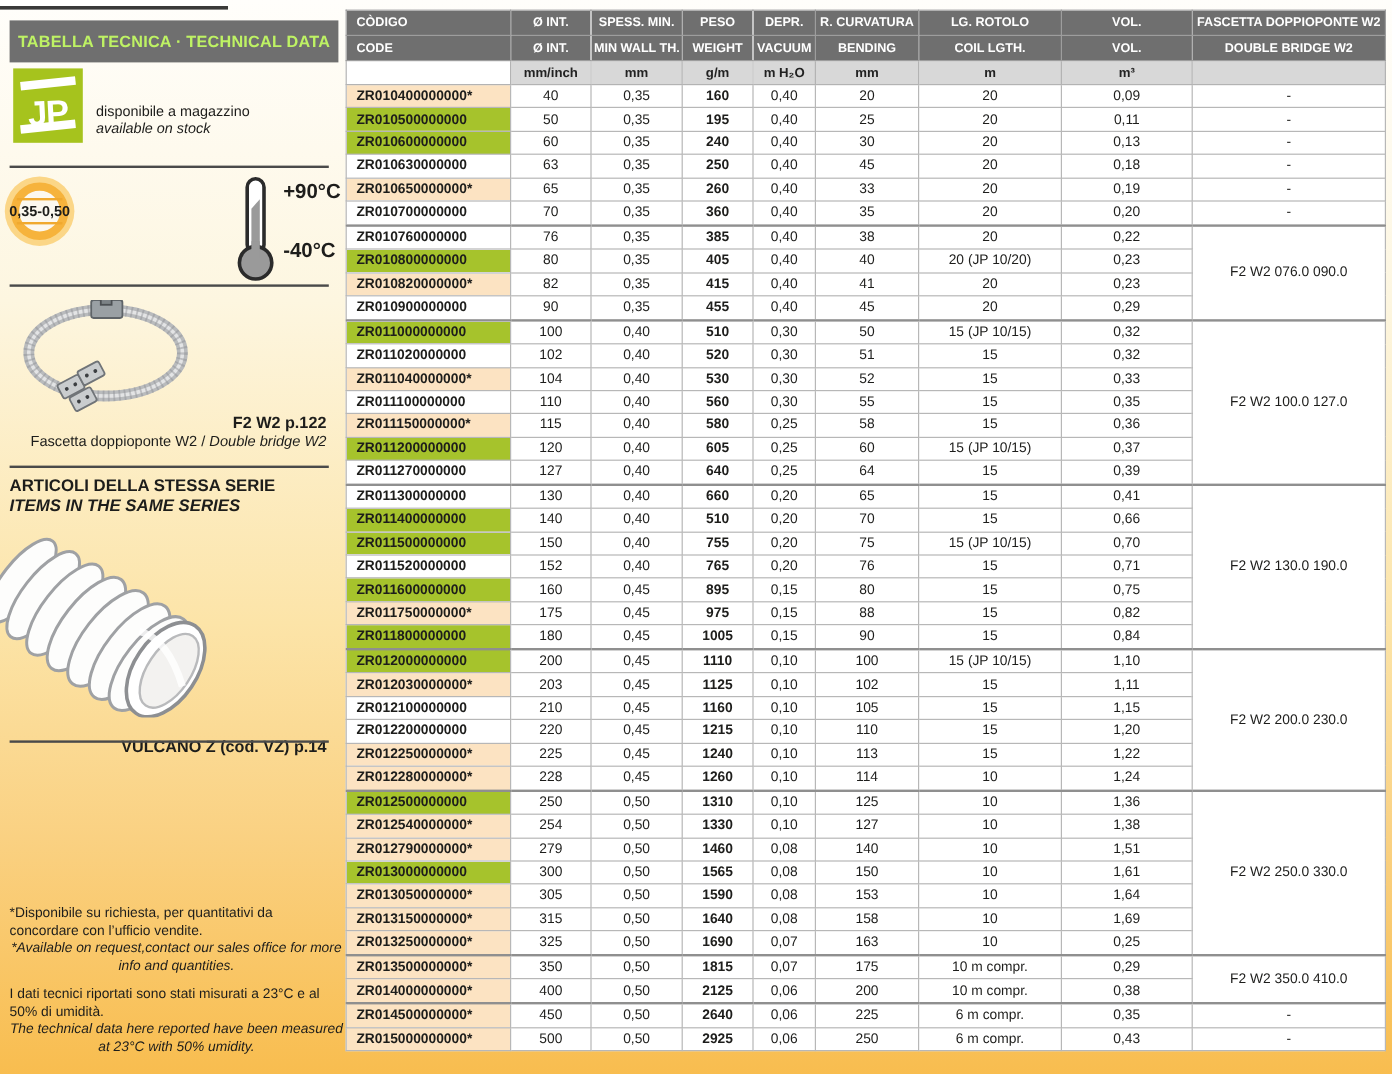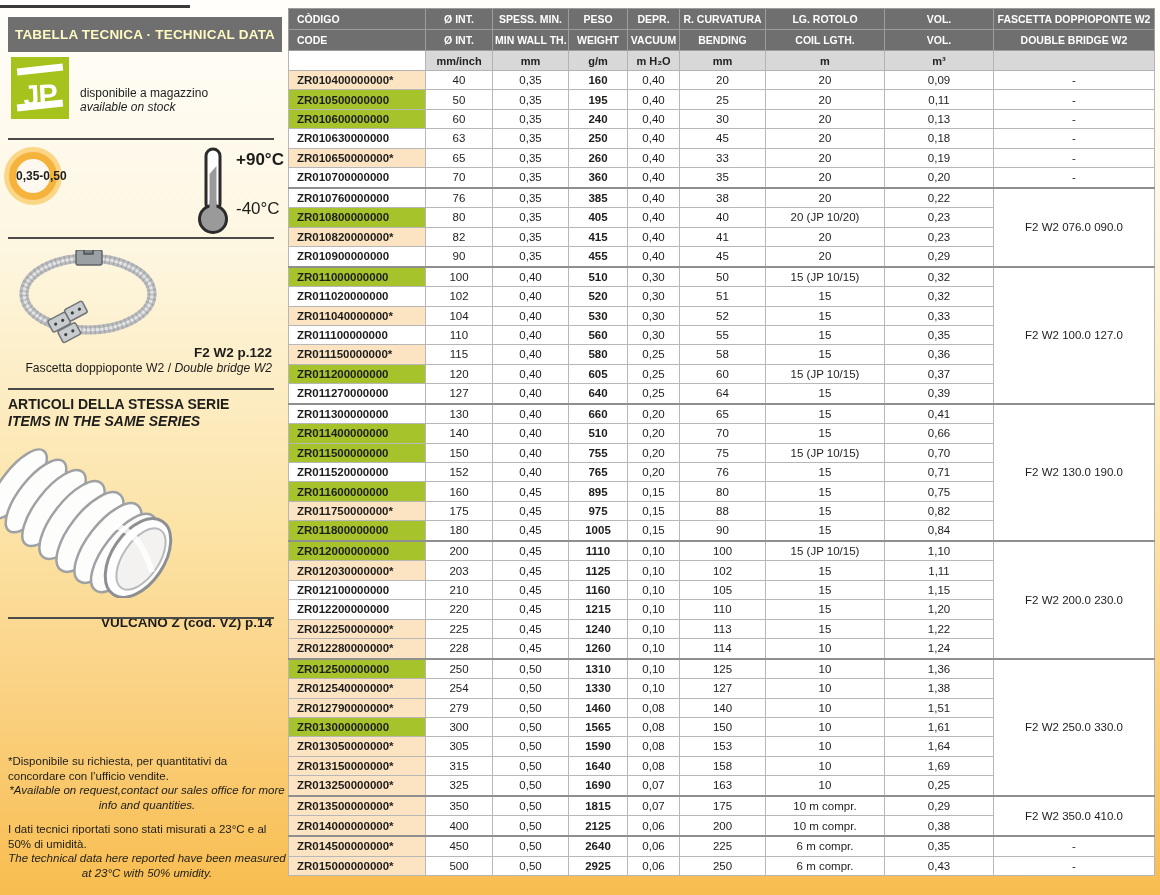--- a/index.html
+++ b/index.html
@@ -13,21 +13,21 @@
     position:relative; width:1160px; height:895px; overflow:hidden;
     background:linear-gradient(180deg,#fffefb 0%,#fdf6e0 28%,#fce4a8 58%,#fad182 78%,#f8bd4f 100%);
   }
 
   
   .sidebar { position:absolute; left:0; top:0; width:288px; height:895px; }
   .top-strip { position:absolute; left:0; top:0; width:190px; height:8px;
     background:#ffffff; border-bottom:3px solid #3a3a3a; }
   .title-bar {
     position:absolute; left:8px; top:17px; width:274px; height:35px;
-    background:#6f6f6f; color:#fef9c3; font-weight:bold; font-size:13.5px;
+    background:#6f6f6f; color:#bef264; font-weight:bold; font-size:13.5px;
     letter-spacing:.2px; display:flex; align-items:center; justify-content:center;
     white-space:nowrap;
   }
   .jp-logo { position:absolute; left:11px; top:57px; width:58px; height:62px;
     background:#a6c31d; }
   .jp-stripe { position:absolute; left:6px; right:6px; height:7px; background:#fff;
     transform:rotate(-6deg); }
   .jp-stripe.top { top:9px; } .jp-stripe.bot { bottom:10px; }
   .jp-text { position:absolute; left:0; right:0; top:14px; bottom:0;
     display:flex; align-items:center; justify-content:center;
@@ -35,28 +35,28 @@
     transform:rotate(-3deg); }
   .stock-note { position:absolute; left:80px; top:86px; font-size:12px; line-height:14px; }
   .stock-note .en { font-style:italic; }
 
   .divider { position:absolute; left:8px; width:266px; border-top:2px solid #4a4a4a; }
 
   .badge {
     position:absolute; left:9px; top:152px; width:48px; height:48px;
     border-radius:50%; border:7px solid #f6b33c; background:#fcf8ef;
     box-shadow:0 0 0 5px #fbd687;
-    display:flex; flex-direction:row; align-items:center; justify-content:space-between;
+    display:flex; flex-direction:column; align-items:center; justify-content:center;
   }
   .badge .line { width:38px; height:2px; background:#f0a92f; margin:2px 0; }
   .badge .val { font-weight:bold; font-size:12px; white-space:nowrap; }
 
   .thermo { position:absolute; left:196px; top:146px; }
   .temp-max { position:absolute; left:236px; top:150px; font-weight:bold; font-size:17px; }
-  .temp-min { position:absolute; left:236px; top:199px; font-weight:normal; font-size:17px; }
+  .temp-min { position:absolute; left:236px; top:199px; font-weight:bold; font-size:17px; }
 
   .clamp-svg { position:absolute; left:12px; top:250px; }
   .clamp-cap { position:absolute; left:8px; top:345px; width:264px; text-align:right; }
   .clamp-cap .ref { font-weight:bold; font-size:13.5px; }
   .clamp-cap .sub { font-size:12.2px; margin-top:1px; }
   .clamp-cap .sub .en { font-style:italic; }
 
   .series-head { position:absolute; left:8px; top:396px; font-weight:bold; font-size:14px; line-height:17px; }
   .series-head .en { font-style:italic; }
 

